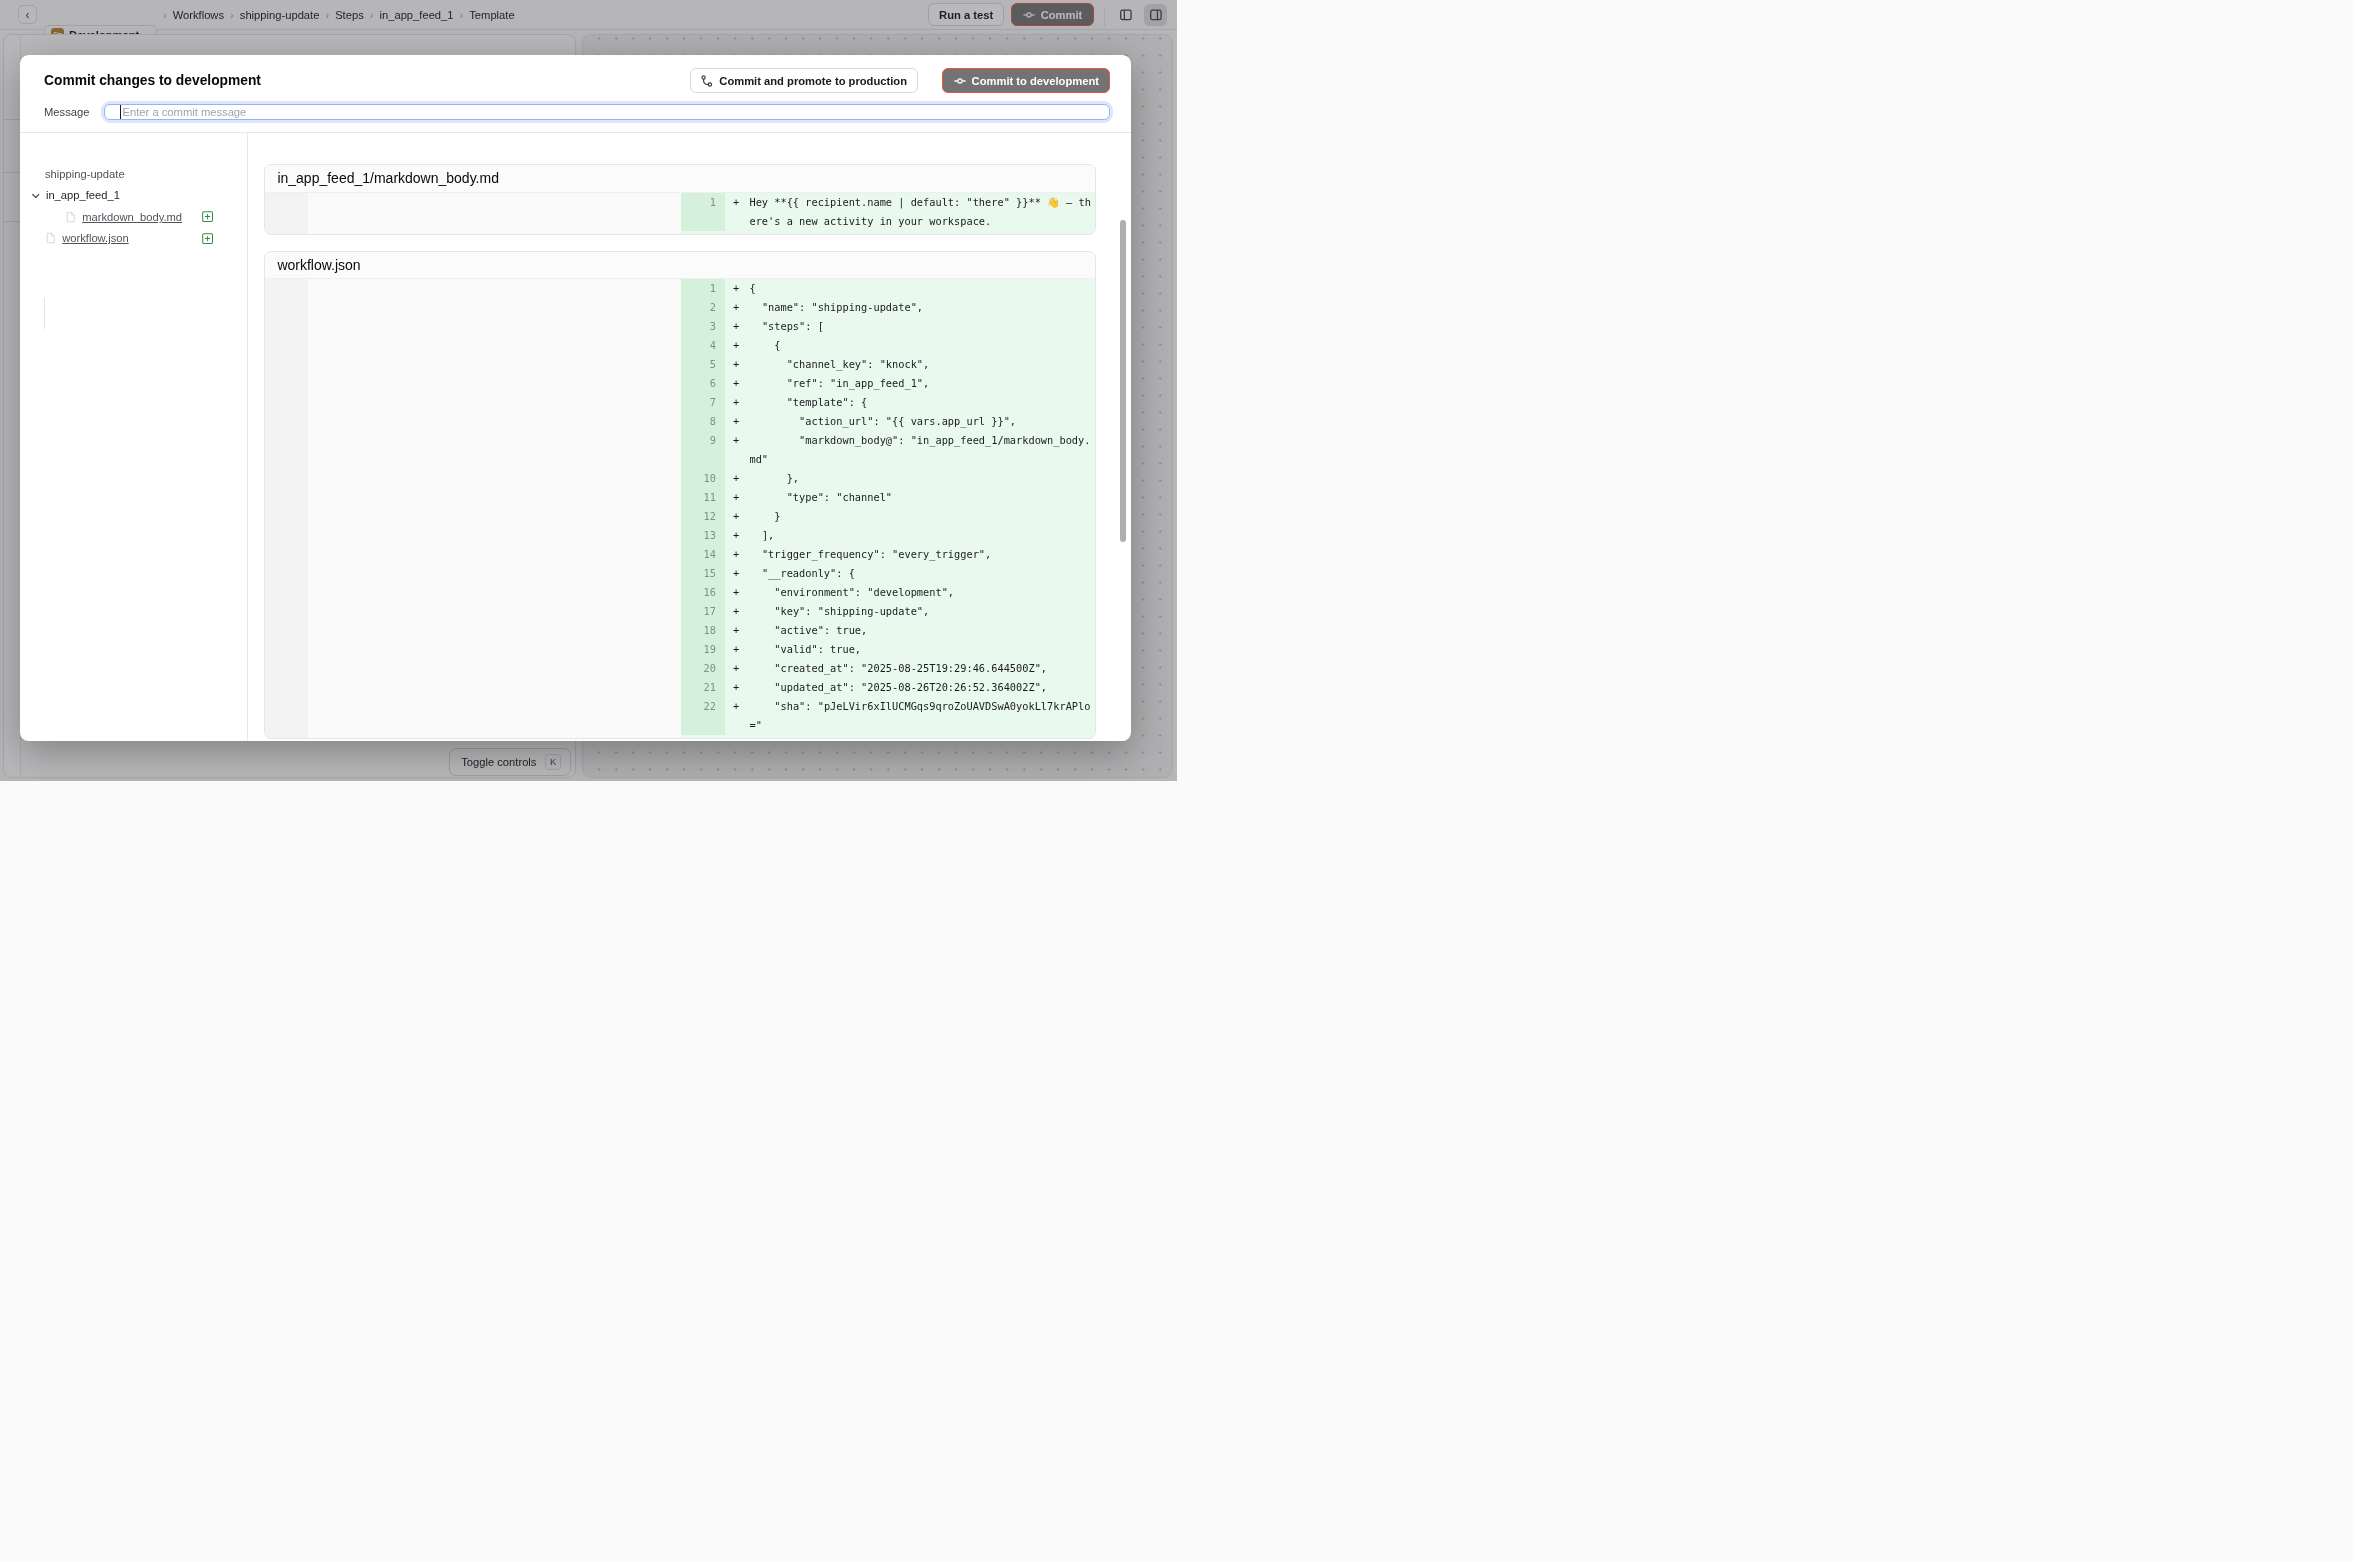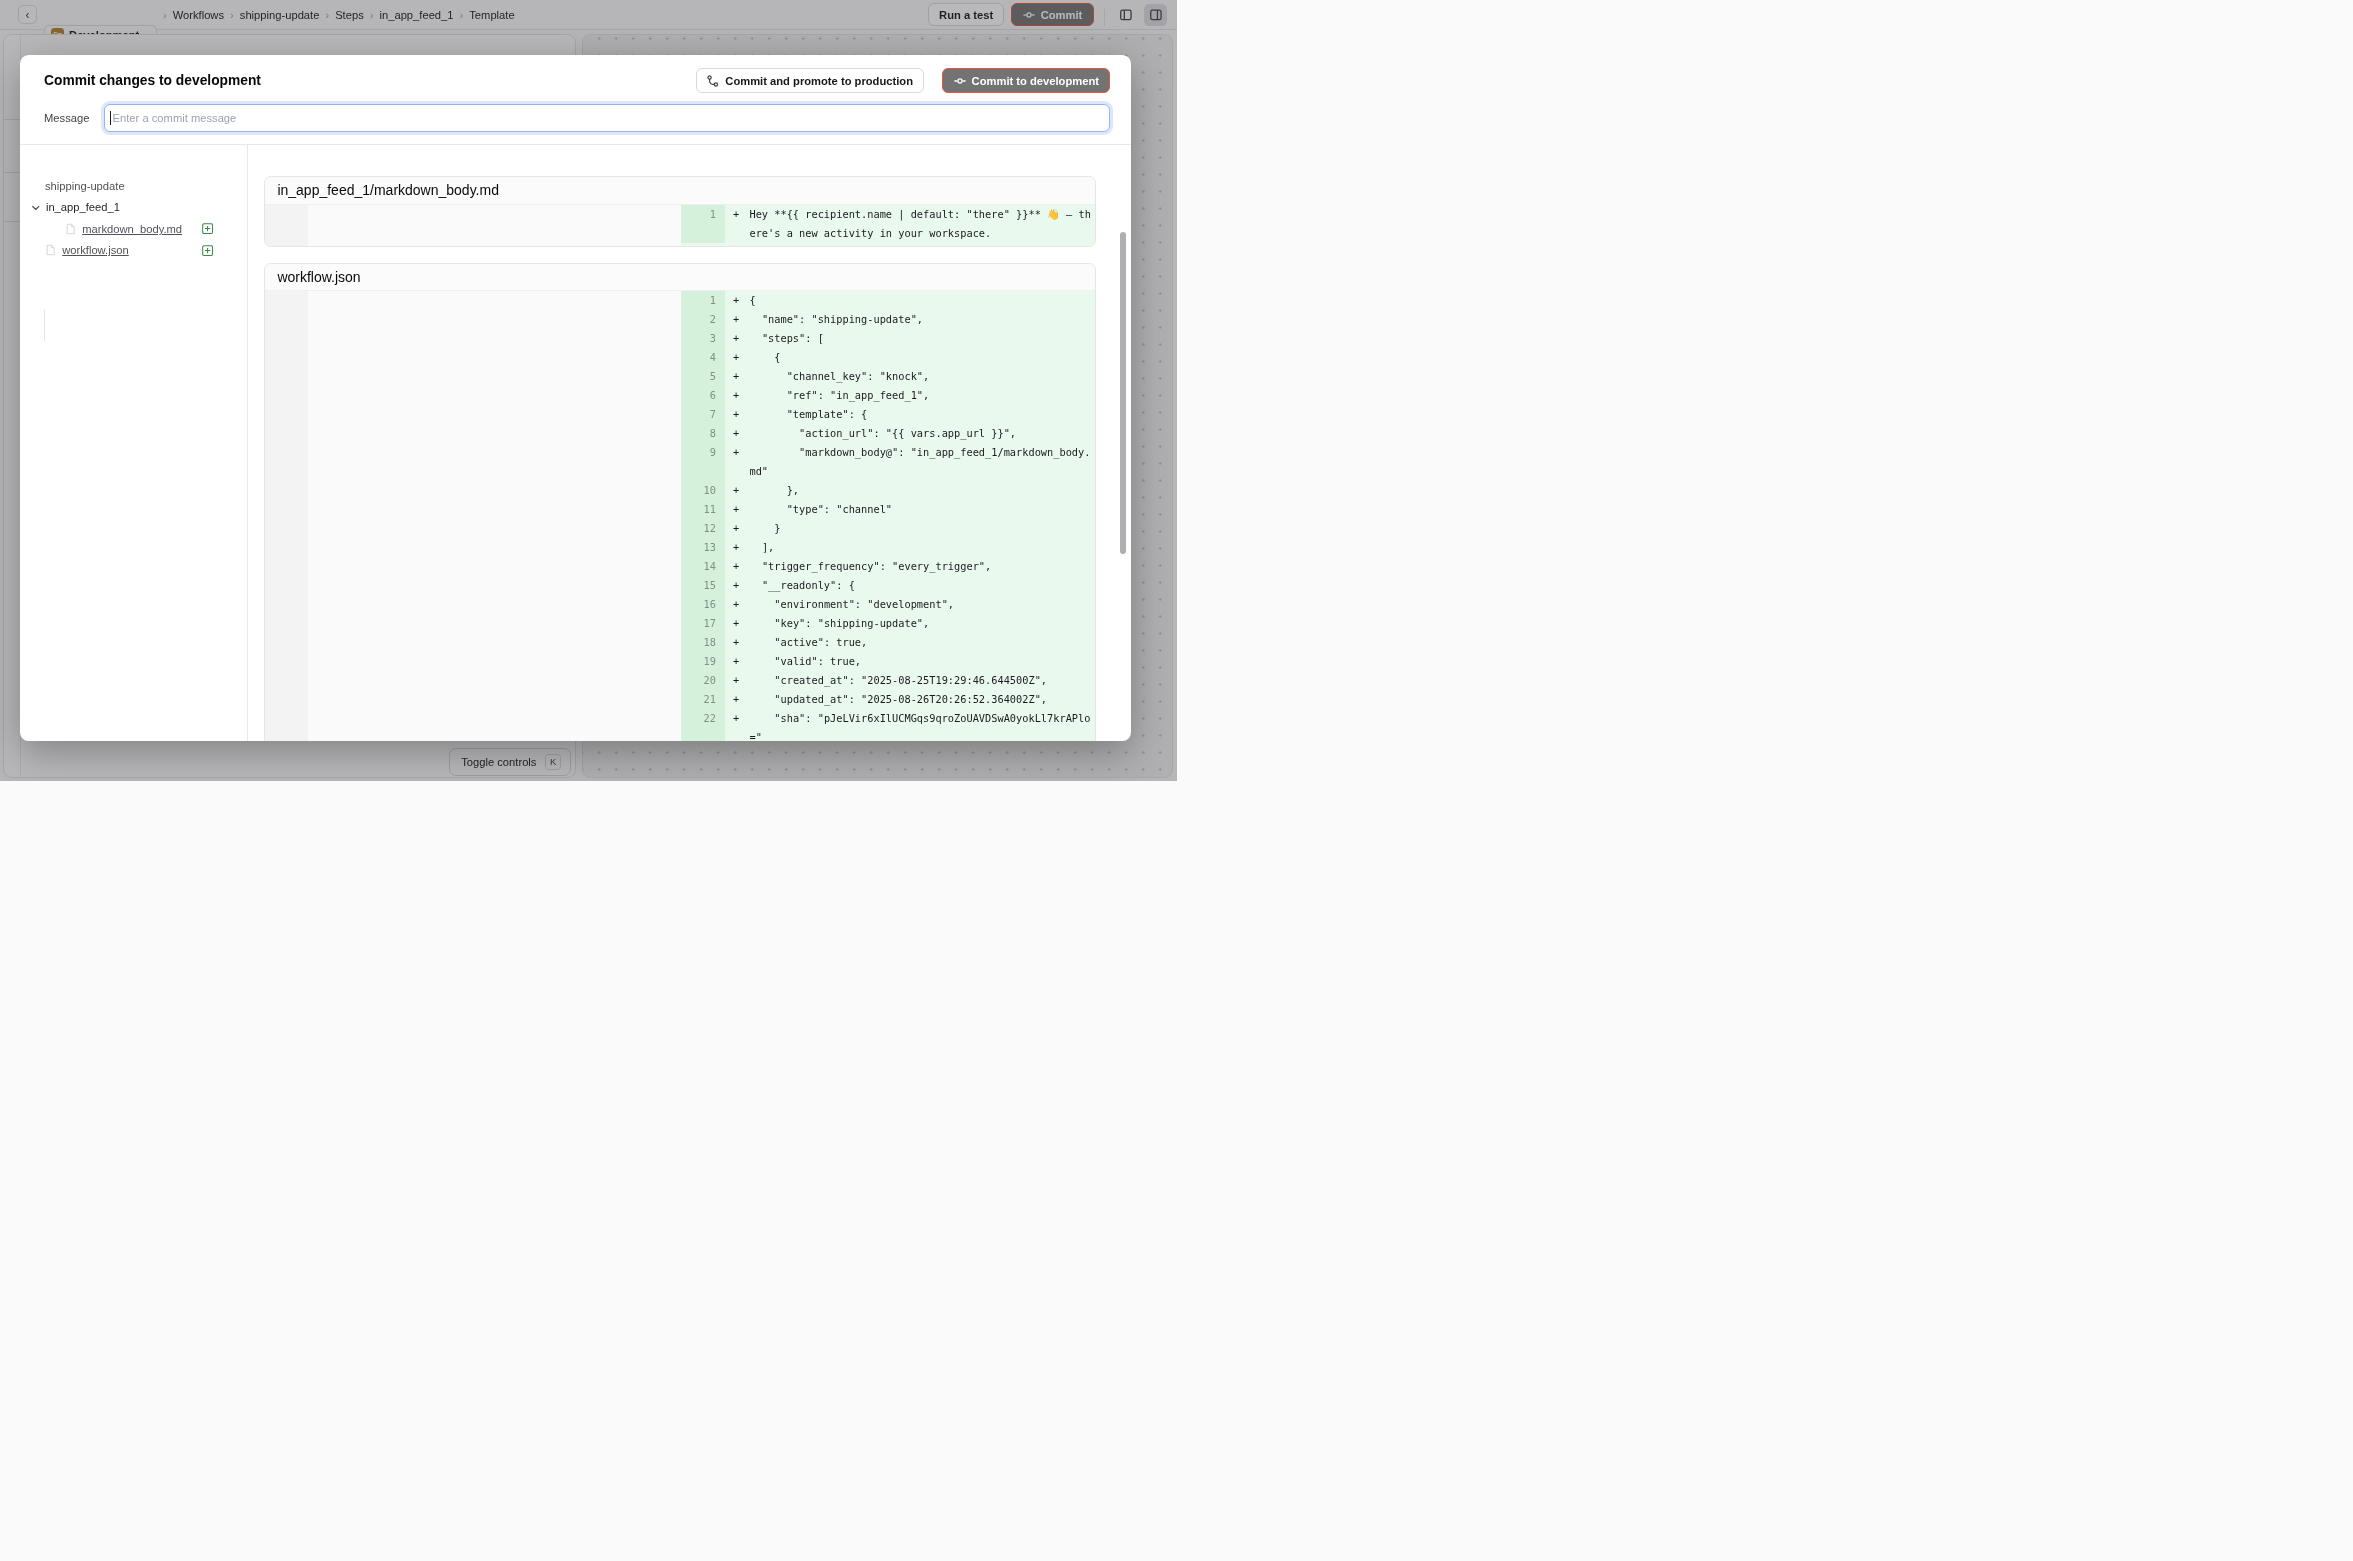--- a/index.html
+++ b/index.html
@@ -82,27 +82,27 @@
   
   .modal {
     position:absolute; left:20px; top:55px; width:1111px; height:686px;
     background:#FFFFFF; border-radius:8.6px; overflow:hidden;
     box-shadow:0 10.3px 39px rgba(0,0,0,0.30);
     display:flex; flex-direction:column;
   }
   .modal-head { padding:13px 20.7px 12px 24px; flex:none; }
   .mh-row1 { display:flex; align-items:center; }
   .modal-title { font-size:13.8px; font-weight:700; color:#09090B; }
-  .mh-buttons { margin-left:auto; display:flex; gap:18px; }
+  .mh-buttons { margin-left:auto; display:flex; gap:24px; }
   .mh-row2 { display:flex; align-items:center; margin-top:11.2px; }
   .msg-label { width:60px; font-size:11.2px; color:#3F3F46; flex:none; }
   .msg-input {
-    flex:1; height:28px; border:0.9px solid #98B3F3; border-radius:6px;
+    flex:1; height:16px; border:0.9px solid #98B3F3; border-radius:6px;
     box-shadow:0 0 0 3px #DDE7FB; display:flex; align-items:center;
-    padding:0 5px; background:#FFF;
+    padding:0 15px; background:#FFF;
   }
   .caret { width:0.9px; height:13.8px; background:#1B1B1F; margin-right:1.7px; }
   .placeholder { font-size:11.2px; color:#9CA2AE; }
   .modal-divider { border-top:0.9px solid #E8E8E9; flex:none; }
   .modal-body { flex:1; display:flex; min-height:0; position:relative; }
 
   .tree { width:228px; flex:none; border-right:0.9px solid #E8E8E9; padding:30px 0 0 25px; position:relative; }
   .tree-row { display:flex; align-items:center; height:21.5px; font-size:11.2px; }
   .tree-root { color:#52525B; }
   .tree-folder { color:#27272A; margin-left:-13.8px; }

